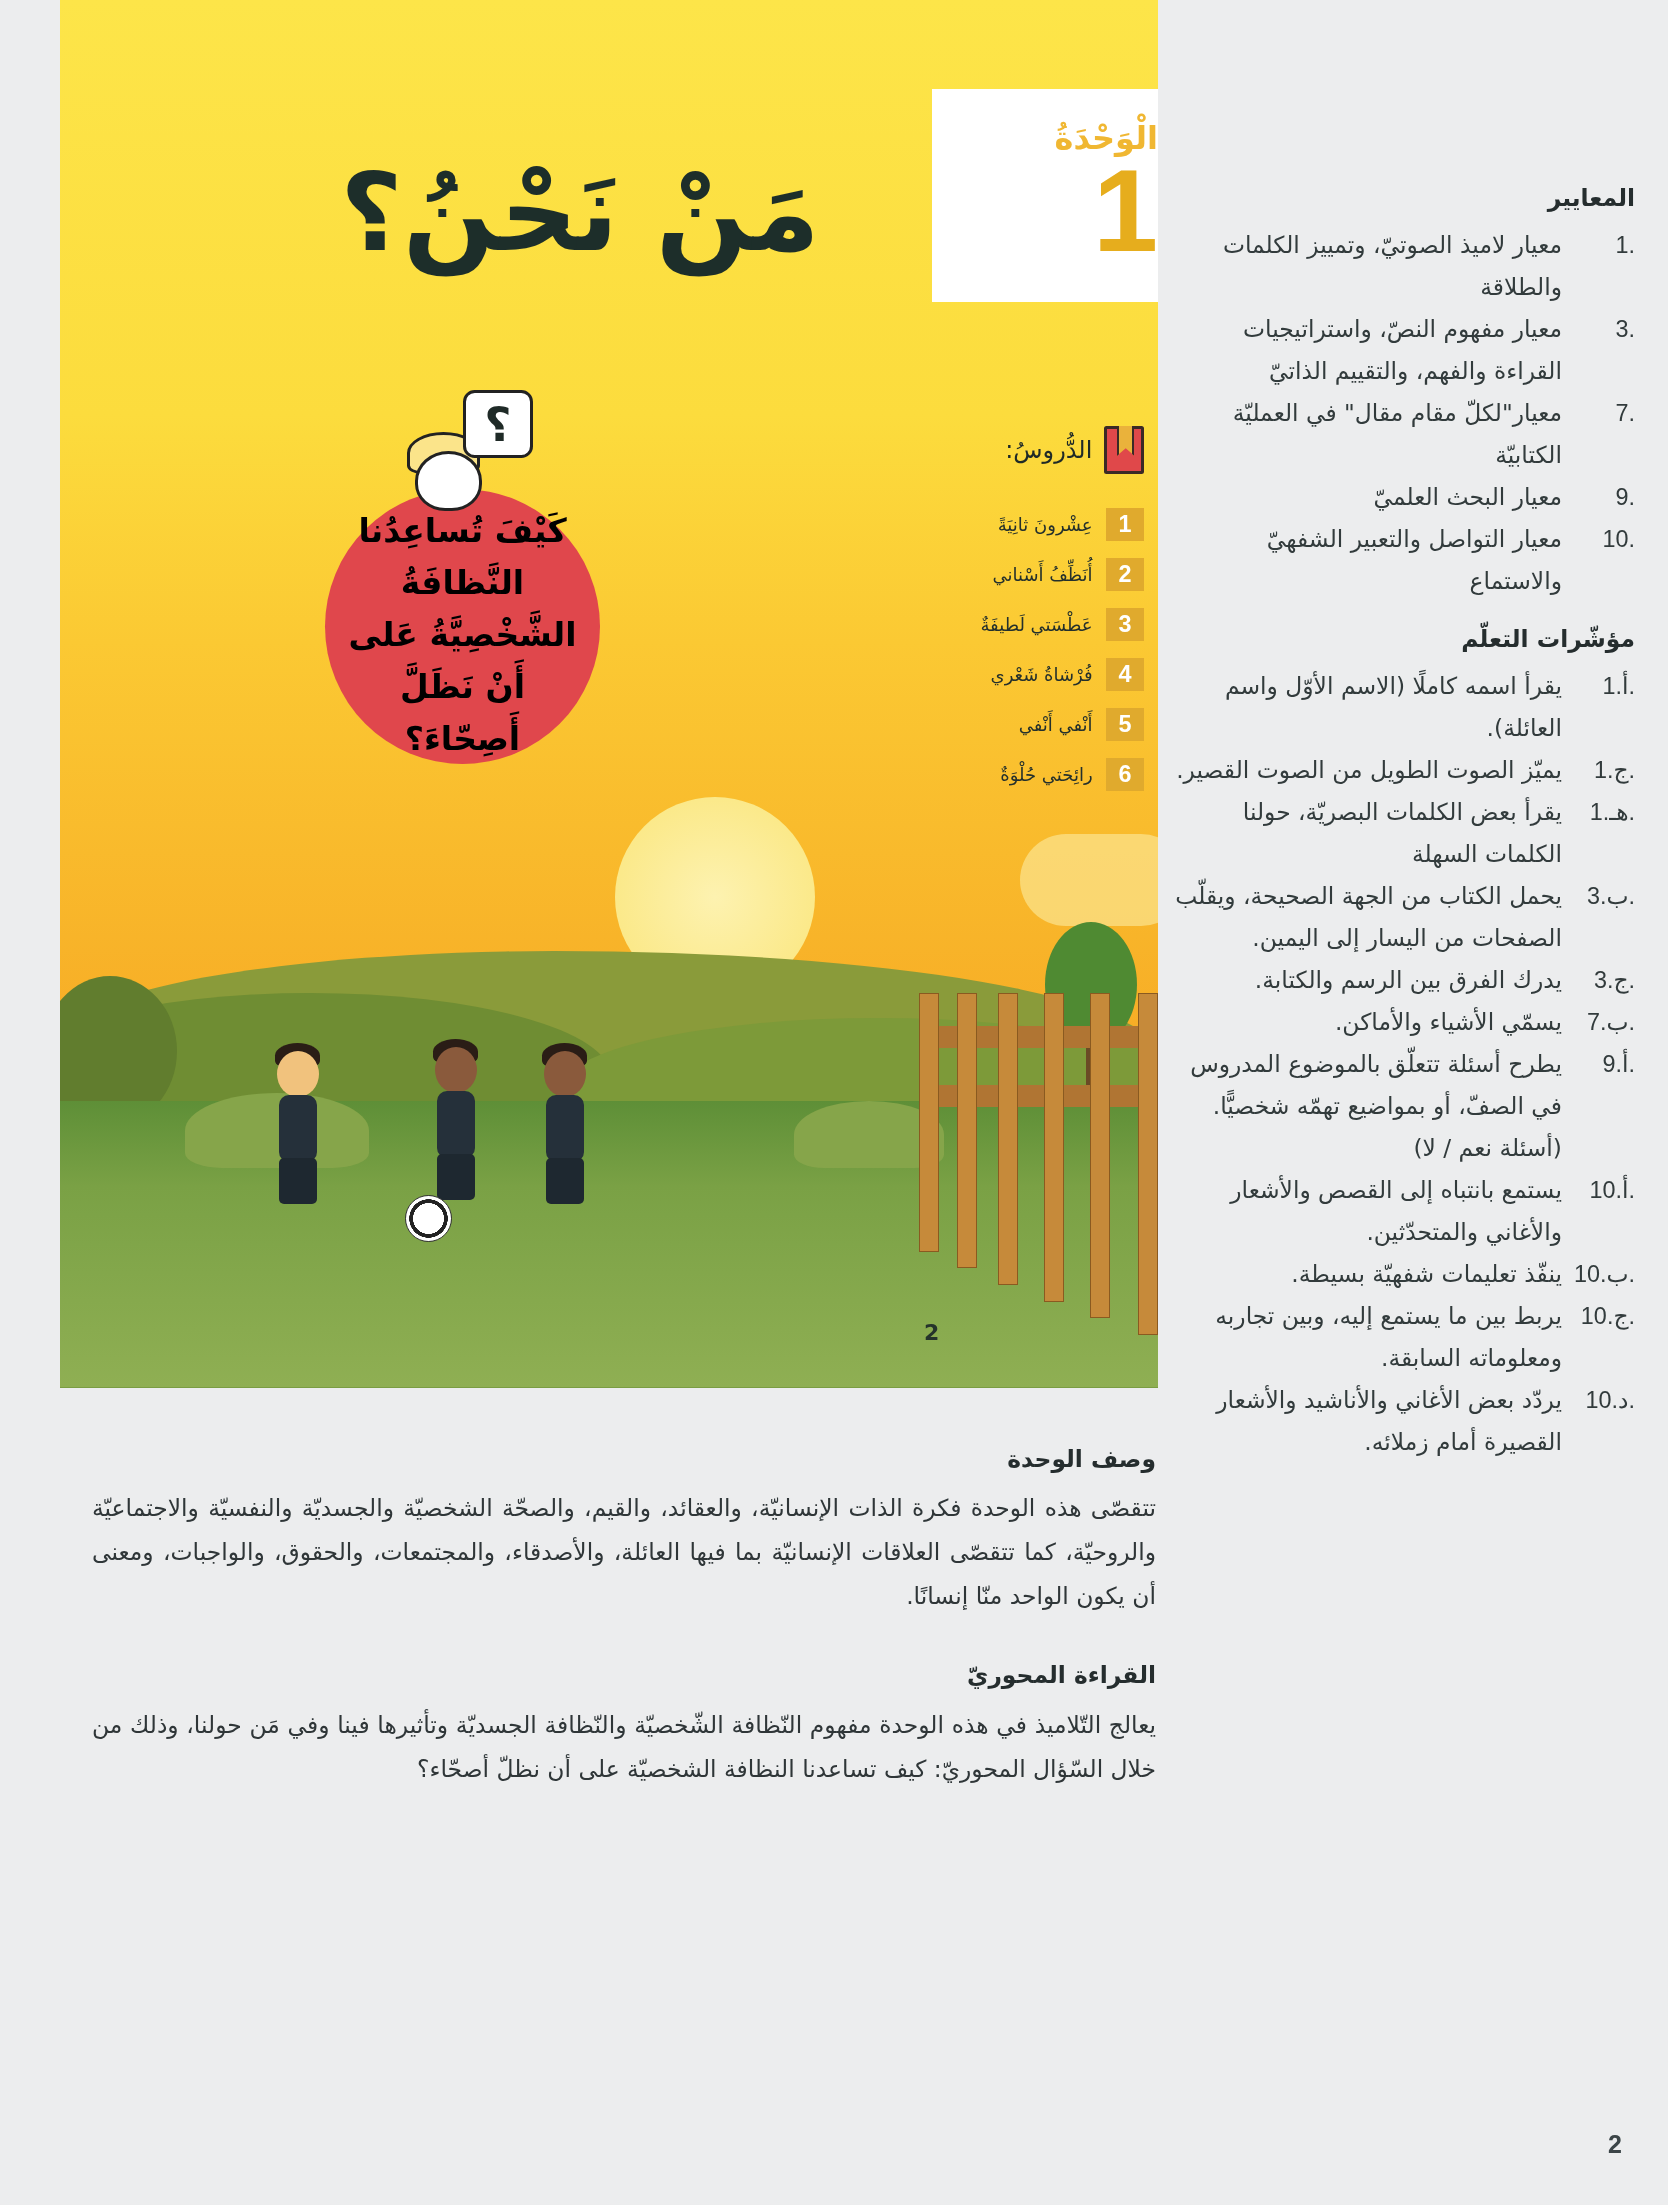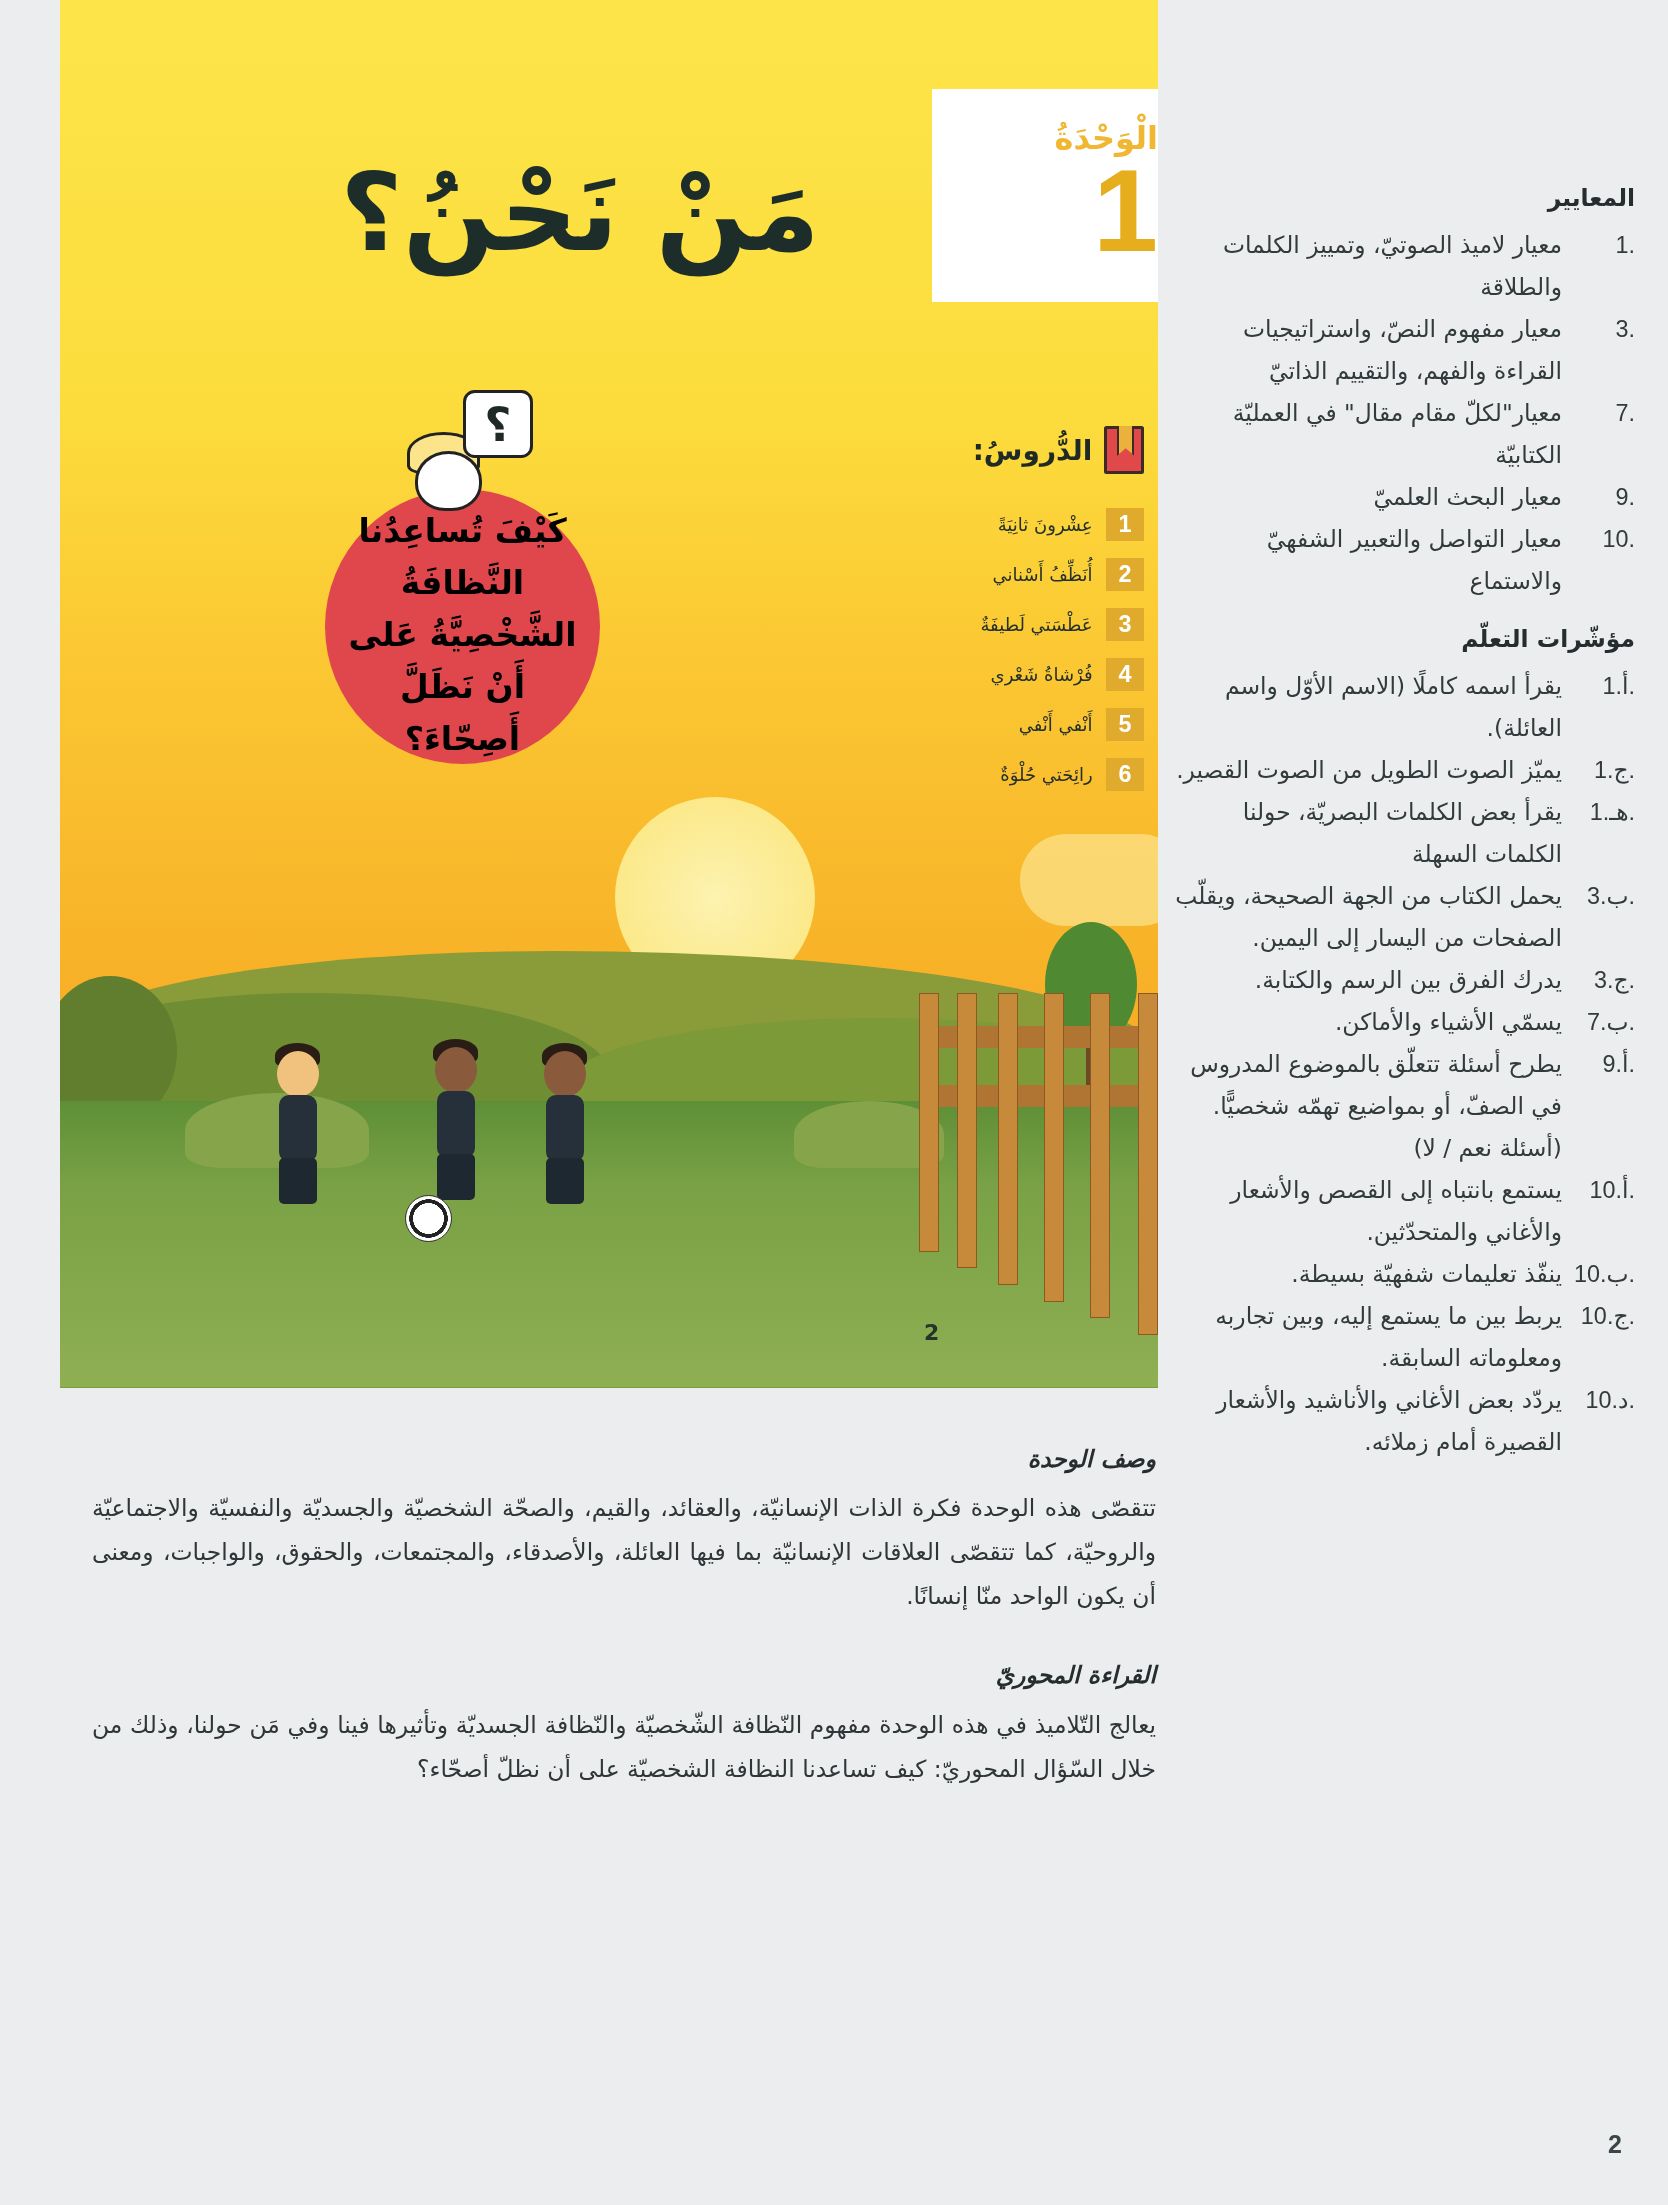--- a/index.html
+++ b/index.html
@@ -59,21 +59,21 @@
 
   .title { position: absolute; left: 178px; top: 150px; width: 684px; text-align: center; direction: rtl;
     font-size: 108px; font-weight: bold; color: #1d2e2a; }
 
   
   .lessons { position: absolute; left: 859px; top: 426px; width: 225px; direction: rtl; }
   .lessons .hdr { display: flex; align-items: center; gap: 11.7px; margin-bottom: 25px; }
   .book-icon { width: 40px; height: 48px; background: #e0484a; border: 3.3px solid #3b2a26; border-radius: 2.5px; position: relative; }
   .book-icon::after { content: ""; position: absolute; left: 10px; top: -3.3px; width: 13.4px; height: 28px; background: #eab23b;
     border: 2.5px solid #3b2a26; border-top: none; clip-path: polygon(0 0, 100% 0, 100% 100%, 50% 75%, 0 100%); }
-  .lessons .hdr-text { font-size: 28px; font-weight: bold; color: #1f2a27; }
+  .lessons .hdr-text { font-size: 24px; font-weight: normal; color: #1f2a27; }
   .lesson { display: flex; align-items: center; gap: 13.4px; height: 50px; }
   .lesson .badge { width: 38px; height: 33px; background: #e0aa2d; color: #fff; font-family: "Liberation Sans", sans-serif;
     font-size: 23.4px; font-weight: bold; display: flex; align-items: center; justify-content: center; flex-shrink: 0; }
   .lesson .ltxt { font-size: 18px; color: #24302c; white-space: nowrap; }
 
   
   .qcircle { position: absolute; left: 325px; top: 489px; width: 275px; height: 275px; border-radius: 50%;
     background: #e0474c; color: #000000; text-align: center; direction: rtl; display: flex; align-items: center; justify-content: center; }
   .qcircle .qtxt { font-size: 33px; font-weight: bold; line-height: 52px; padding-top: 16.7px; width: 234px; }
   .q-avatar { position: absolute; left: 416px; top: 451px; width: 67px; height: 60px; border-radius: 50% 50% 45% 45%;
@@ -86,21 +86,21 @@
   
   .right-col { position: absolute; left: 1168px; top: 184px; width: 467px; direction: rtl; font-size: 23.4px; color: #323b3c; }
   .sec-title { font-size: 23.4px; font-weight: bold; color: #252d2e; margin-bottom: 11.7px; }
   .std-item, .ind-item { display: flex; line-height: 42px; }
   .std-item .n, .ind-item .n { width: 73px; flex-shrink: 0; text-align: right; font-family: "Liberation Sans", sans-serif; direction: ltr; }
   .std-item .t, .ind-item .t { flex: 1; }
   .ind-section { margin-top: 23.4px; }
 
   
   .bottom { position: absolute; left: 92px; top: 1445px; width: 1064px; direction: rtl; font-size: 23.4px; color: #2f3638; }
-  .bottom h3 { font-size: 23.4px; font-weight: bold; color: #252d2e; margin-bottom: 13.4px; font-style: italic; }
+  .bottom h3 { font-size: 23.4px; font-weight: bold; color: #252d2e; margin-bottom: 13.4px; }
   .bottom p { line-height: 44px; text-align: justify; }
   .bottom .sec2 { margin-top: 43px; }
 
   .page-num { position: absolute; left: 1608px; top: 2130px; font-family: "Liberation Sans", sans-serif; font-size: 25px; font-weight: bold; color: #3c4548; }
 </style>
 </head>
 <body>
 
 <div class="page">
 

